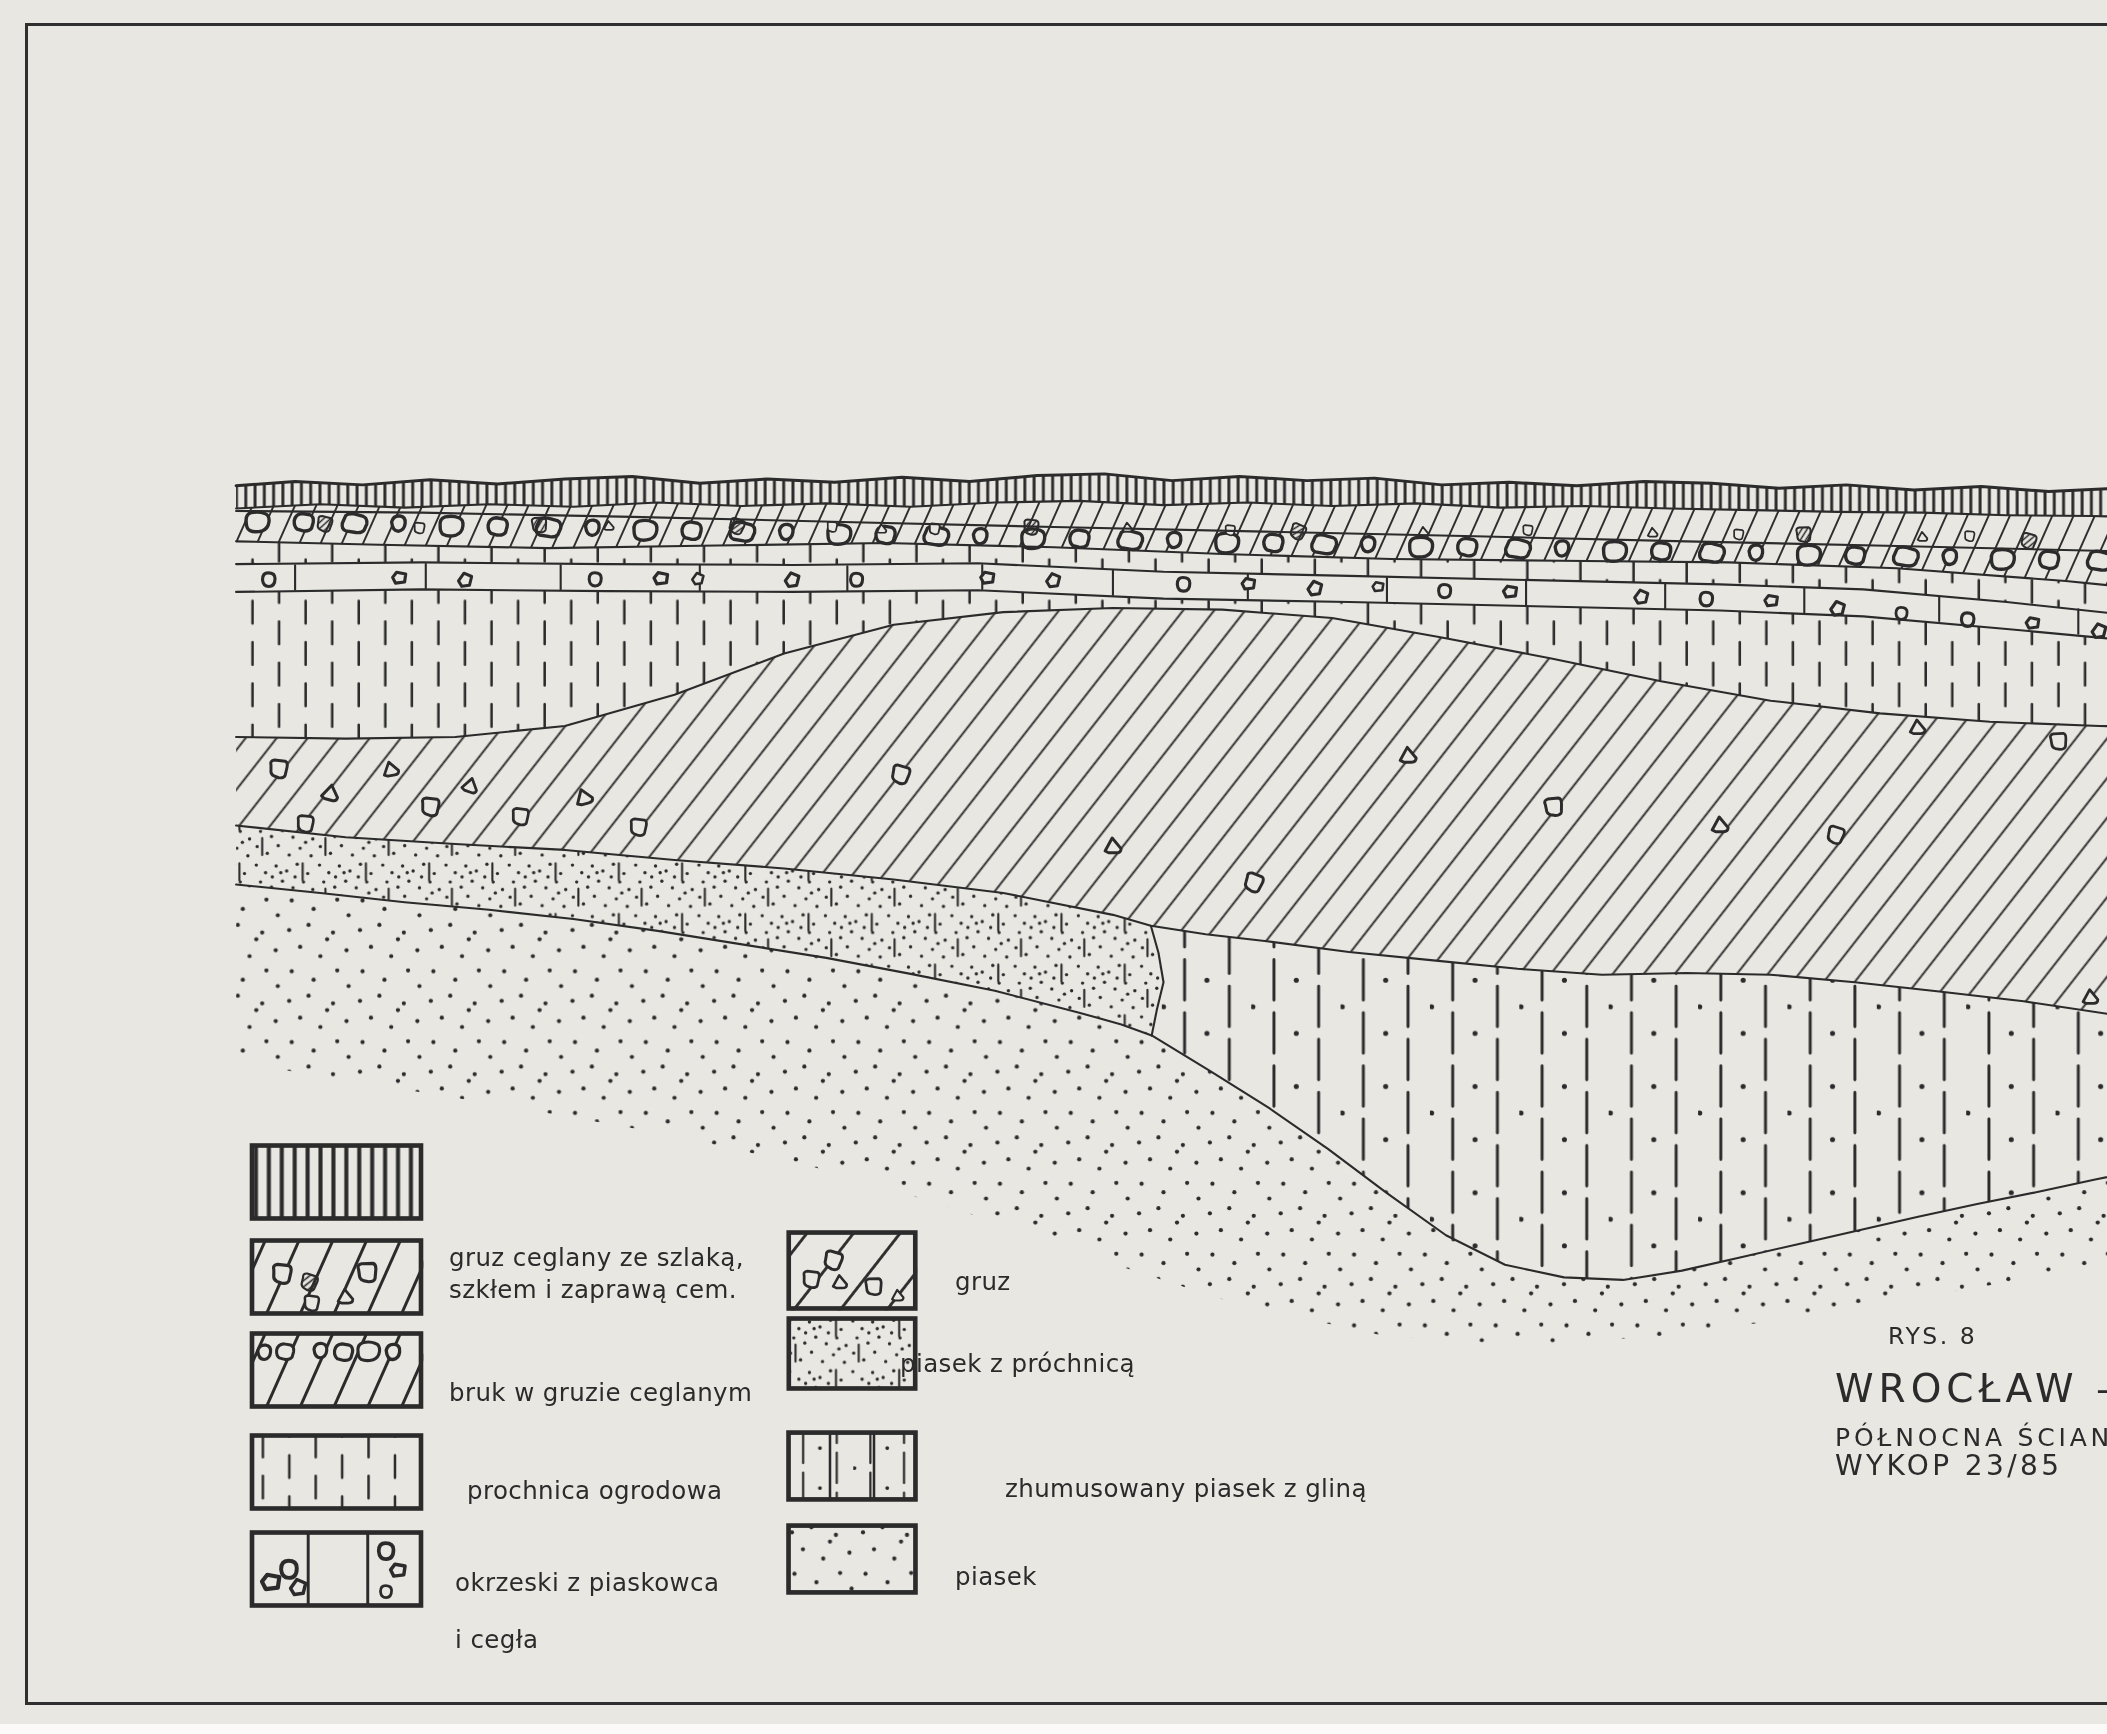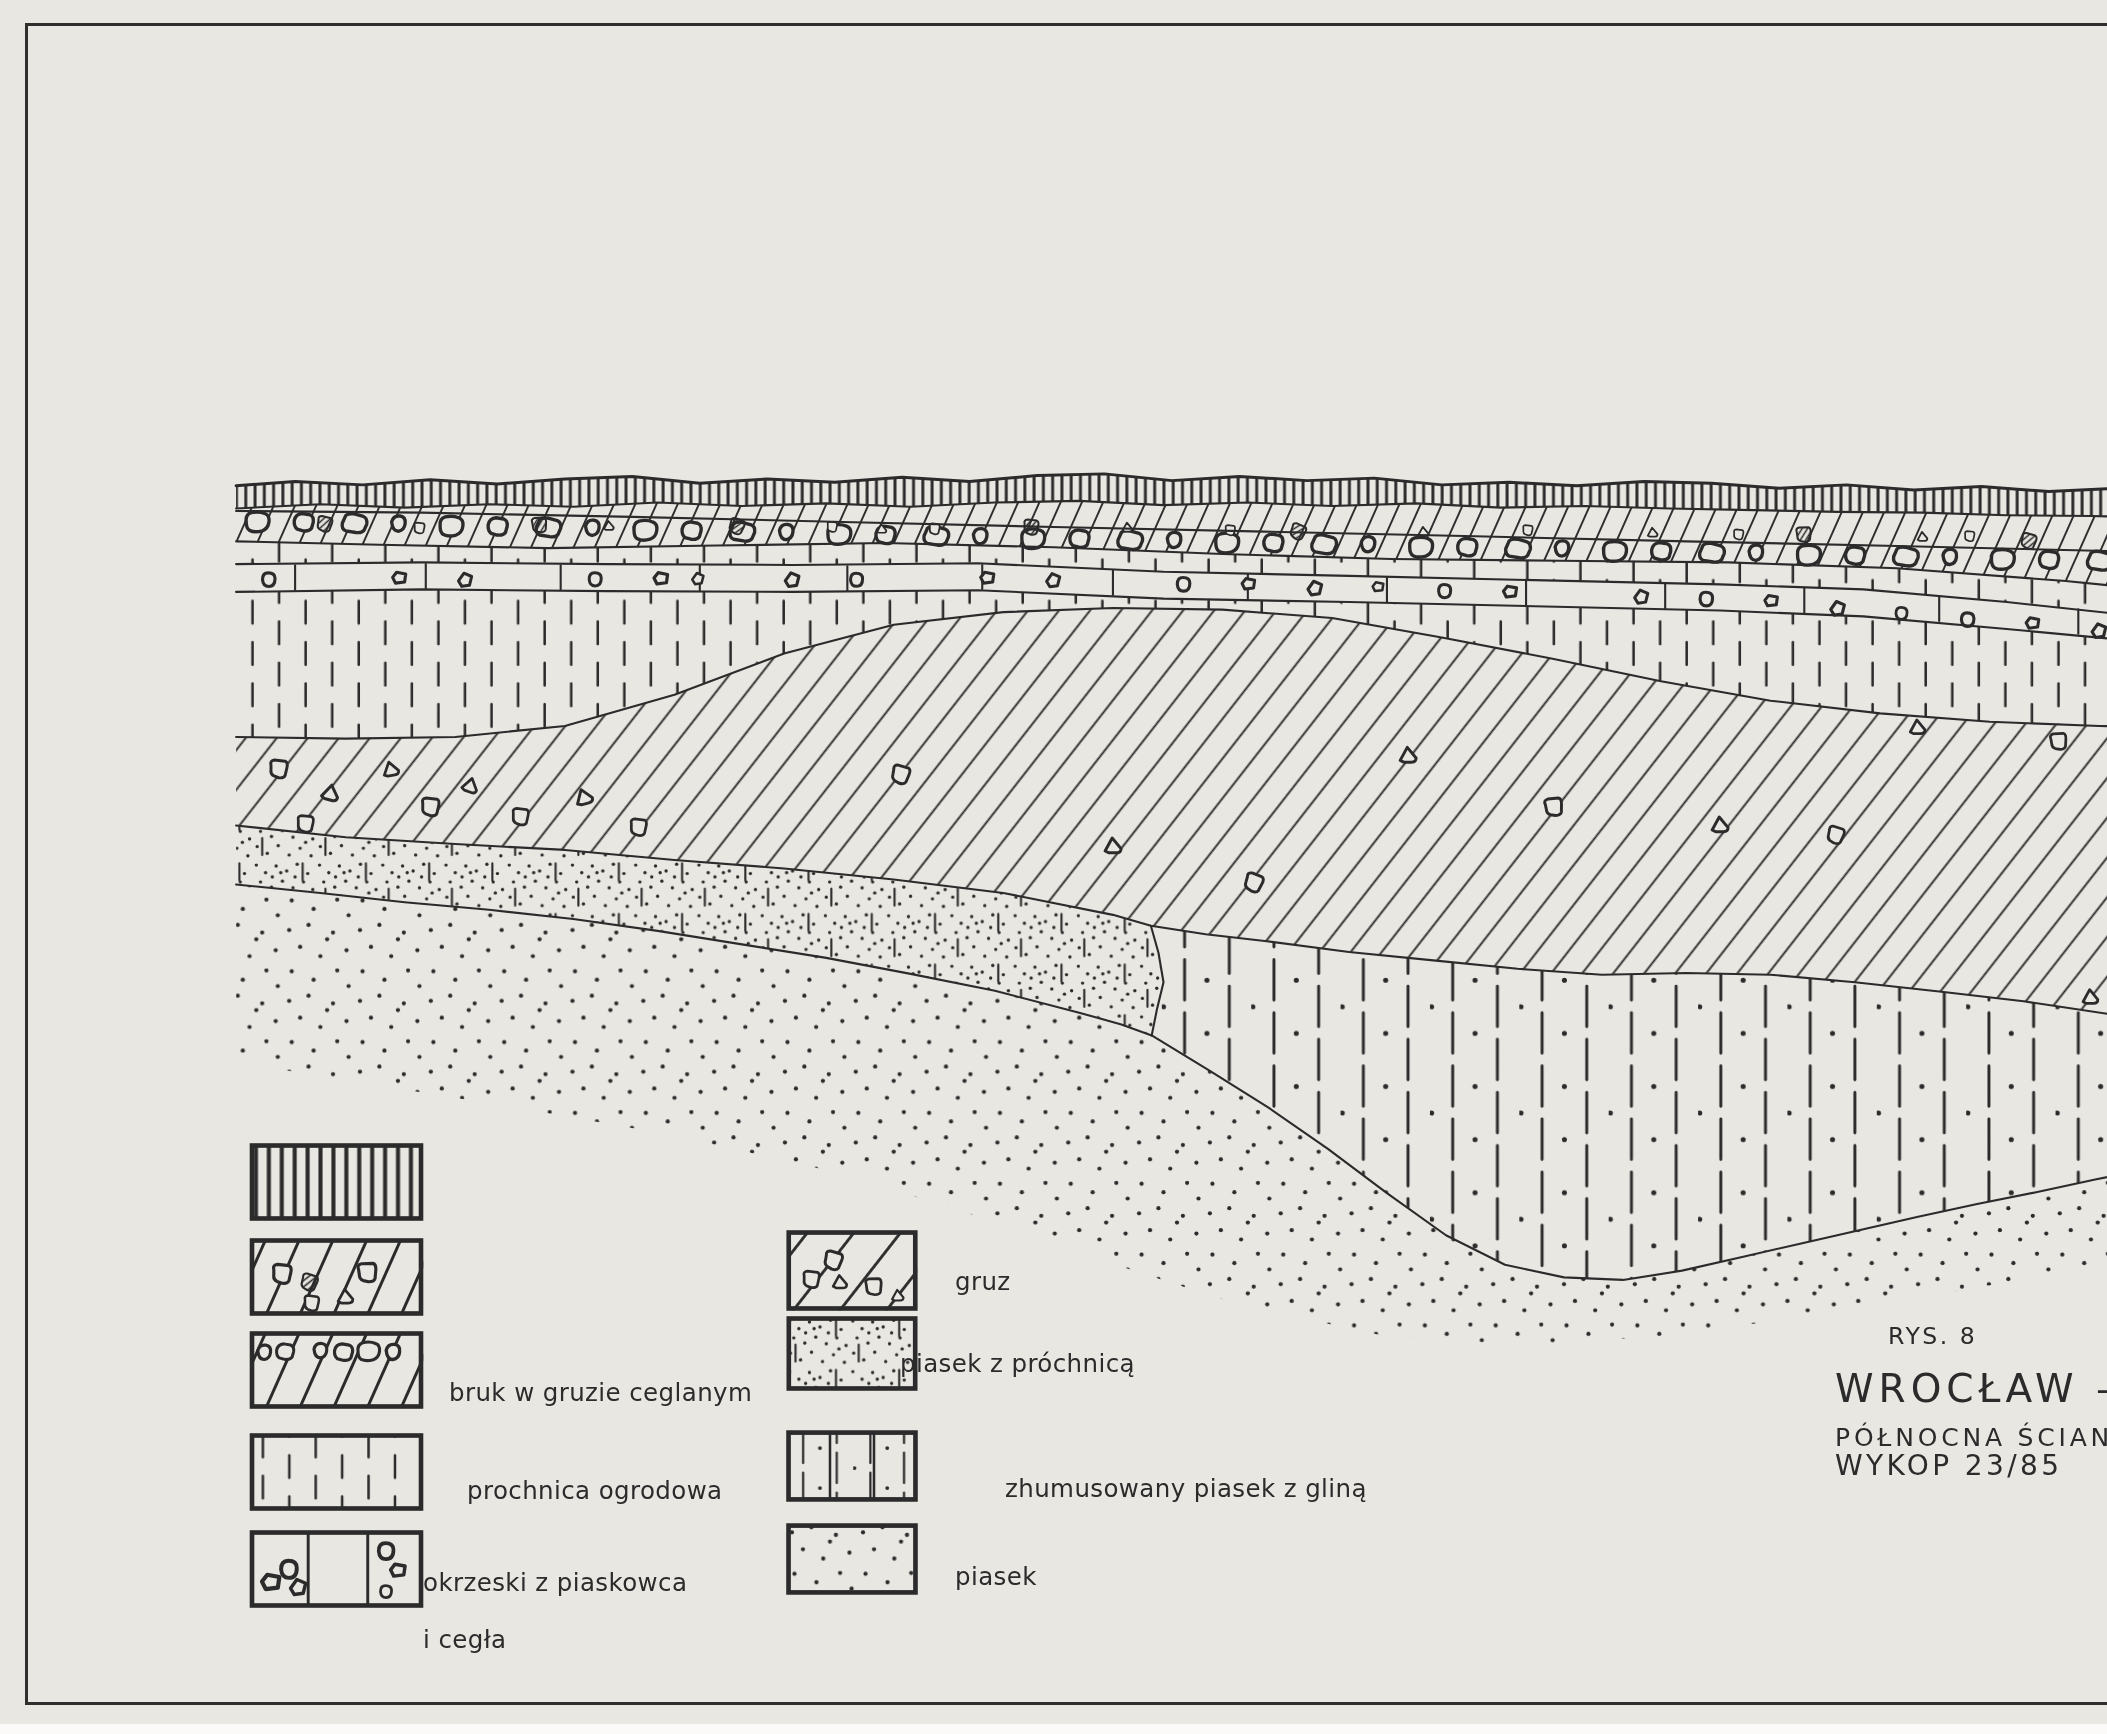--- a/index.html
+++ b/index.html
@@ -363,27 +363,31 @@
         <rect x="5" y="5" width="408" height="218" fill="url(#p-vdashdot)"></rect>
       </g>
     <path d="M104,6 V164 M208,6 V164" stroke="#2b2b2b" stroke-width="6" fill="none"></path>
     <rect x="6" y="6" width="300" height="158" class="swb"></rect>
   </svg>
   <svg class="legend-swatch" style="left:786px;top:1523px" width="132" height="72" viewBox="0 0 312 170">
     <rect x="5" y="5" width="302" height="160" fill="url(#p-dots)"></rect>
     <rect x="6" y="6" width="300" height="158" class="swb"></rect>
   </svg>
 
+  <div class="legend-label" style="left:449px;top:1242px">
+    <div>gruz ceglany ze szlaką,</div>
+    <div>szkłem i zaprawą cem.</div>
+  </div>
   <div class="legend-label" style="left:449px;top:1377px">
     <div>bruk w gruzie ceglanym</div>
   </div>
   <div class="legend-label" style="left:467px;top:1475px">
     <div>prochnica ogrodowa</div>
   </div>
-  <div class="legend-label" style="left:423px;top:1567px">
+  <div class="legend-label" style="left:455px;top:1567px">
     <div>okrzeski z piaskowca</div>
     <div class="l5-line2">i cegła</div>
   </div>
   <div class="legend-label" style="left:955px;top:1266px">
     <div>gruz</div>
   </div>
   <div class="legend-label" style="left:900px;top:1348px">
     <div>piasek z próchnicą</div>
   </div>
   <div class="legend-label" style="left:1005px;top:1473px">

